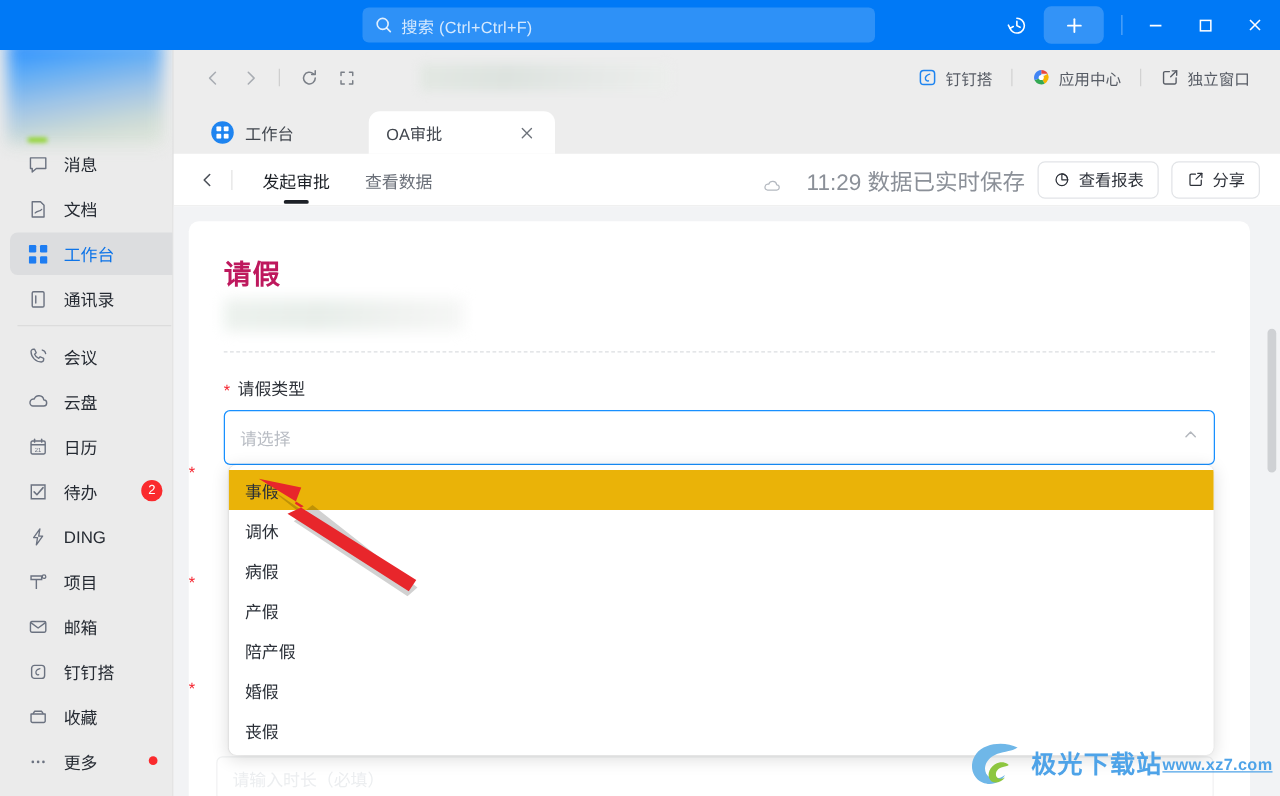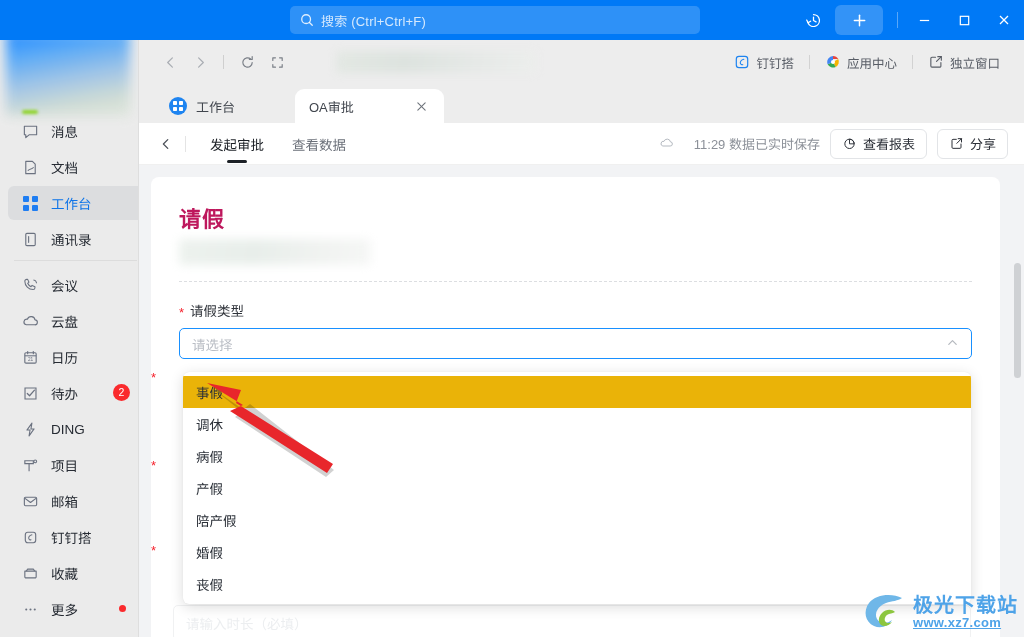--- a/index.html
+++ b/index.html
@@ -140,22 +140,22 @@
   .stab {
     position: relative; font-size: 13.5px; color: #6b7079; padding: 0 14px; height: 42px;
     display: flex; align-items: center; cursor: pointer;
   }
   .stab.active { color: #1c2026; font-weight: normal; justify-content: flex-end; }
   .stab.active::after {
     content: ""; position: absolute; left: 50%; transform: translateX(-50%);
     bottom: 2px; width: 20px; height: 3px; border-radius: 2px; background: #1c2026;
   }
   .save-note {
-    margin-left: auto; display: flex; align-items: center; gap: 20px;
-    font-size: 13px; color: #8b9098; white-space: nowrap;
+    margin-left: auto; display: flex; align-items: flex-end; gap: 20px;
+    font-size: 18px; color: #8b9098; white-space: nowrap;
   }
   .act-btn {
     display: flex; align-items: center; gap: 6px; height: 30px; padding: 0 11px;
     border: 1px solid #e2e4e7; border-radius: 6px; background: #fff;
     font-size: 13px; color: #2c3views; color: #2c3038; margin-left: 10px; cursor: pointer; white-space: nowrap;
   }
 
   
   .form-wrap { position: relative; height: 472px; background: #f2f3f5; padding: 12px 24px 0 12px; overflow: hidden; }
   .card {
@@ -167,21 +167,21 @@
     margin-top: 6px; width: 192px; height: 26px;
     background: linear-gradient(100deg,#edf2ee,#e8eeea 40%,#f1f3f1 75%,#f6f7f6);
     filter: blur(5px); border-radius: 3px;
   }
   .dotted { margin-top: 16px; border-top: 1px dashed #dcdee1; }
 
   .field { margin-top: 18px; position: relative; }
   .flabel { font-size: 13.5px; color: #303views; color: #30343b; display: flex; align-items: center; }
   .req { color: #f5222d; font-size: 13px; margin-right: 6px; line-height: 1; transform: translateY(2px); }
   .select-box {
-    margin-top: 8px; height: 31px; border: 1px solid #1890ff; border-radius: 5px;
+    margin-top: 8px; height: 44px; border: 1px solid #1890ff; border-radius: 5px;
     display: flex; align-items: center; padding: 0 12px; position: relative; cursor: pointer;
   }
   .select-box .ph { font-size: 13.5px; color: #b9bdc4; }
   .select-box .chev { margin-left: auto; color: #b4b8be; }
 
   .ghost-req { position: absolute; left: 0; font-size: 13px; color: #f5222d; line-height: 1; }
 
   .ghost-input {
     position: absolute; left: 22px; top: 428px; width: 798px; height: 36px;
     border: 1px solid #f0f1f2; border-radius: 5px;
@@ -212,21 +212,21 @@
   }
 
   
   .arrow { position: absolute; left: 200px; top: 378px; z-index: 60; pointer-events: none; }
 
   
   .watermark {
     position: absolute; right: 6px; bottom: 4px; z-index: 70;
     display: flex; align-items: center; gap: 5px; pointer-events: none;
   }
-  .wm-text { display: flex; flex-direction: column; line-height: 1.05; }
+  .wm-text { display: flex; line-height: 1.05; align-items: center; }
   .wm-main { font-size: 20px; font-weight: bold; color: #4ea3e8; letter-spacing: 1px; }
   .wm-sub { font-size: 13px; font-weight: bold; color: #4ea3e8; letter-spacing: .3px; text-decoration: underline; }
 </style>
 </head>
 <body>
 
 <div id="app">
 
   <div class="titlebar">
     <div class="tb-spacer"></div>

